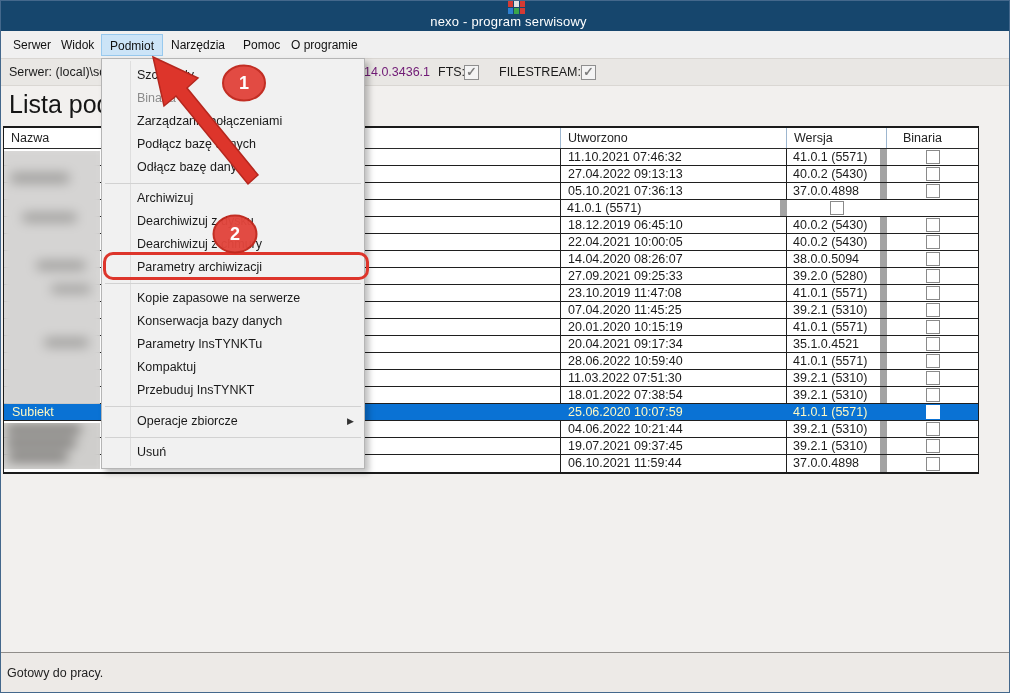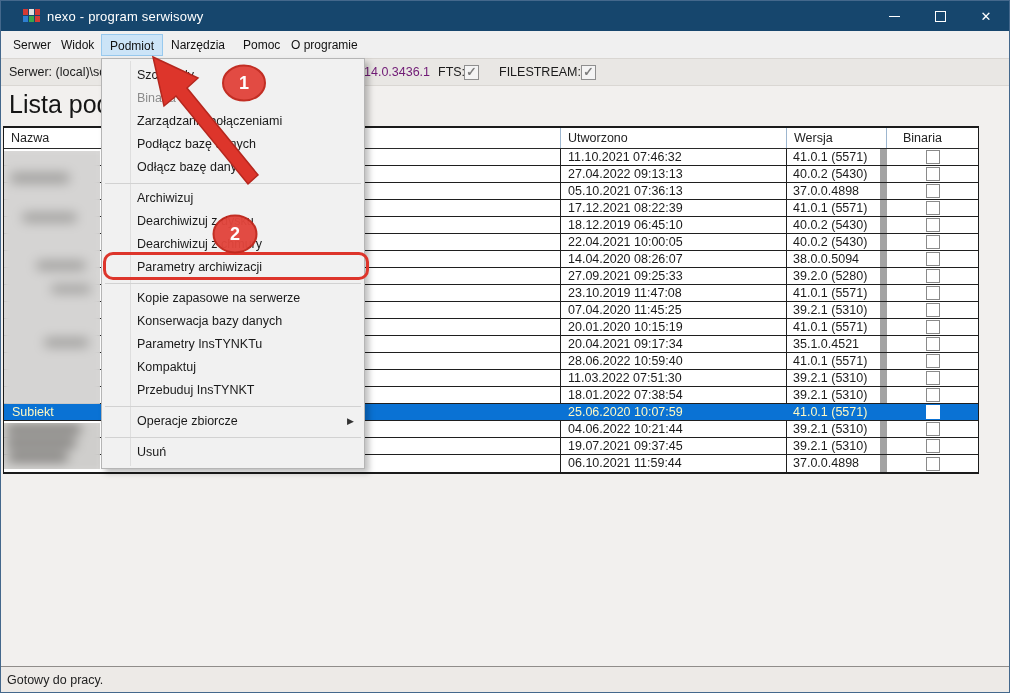--- a/index.html
+++ b/index.html
@@ -2,21 +2,21 @@
 <html><head>
 <meta charset="utf-8">
 <style>
   * { margin:0; padding:0; box-sizing:border-box; }
   body { font-family:"Liberation Sans", sans-serif; background:#444; }
   #app { position:relative; width:1010px; height:693px; background:#f2f0ee;
          border:1px solid #44688c; overflow:hidden; font-size:12.5px; color:#1b1b1b; }
 
   
   #titlebar { position:absolute; left:0; top:0; width:100%; height:30px; background:#16466d;
-              display:flex; align-items:center; }
+              display:flex; align-items:center;flex-direction:column; }
   #app-icon { width:17px; height:15px; margin-left:22px; display:flex; flex-direction:column; gap:1px; }
   #app-icon .r1, #app-icon .r2 { display:flex; gap:1px; height:6px; }
   #app-icon i { display:block; width:5px; height:6px; }
   #title-text { color:#fff; font-size:13px; margin-left:7px; letter-spacing:.2px; }
   .win-btn { width:46px; height:30px; display:flex; align-items:center; justify-content:center; color:#fff; }
   #win-buttons { margin-left:auto; display:flex; }
   .glyph-min { width:11px; height:1px; background:#fff; display:block; }
   .glyph-max { width:11px; height:11px; border:1px solid #fff; display:block; }
   .glyph-close { font-size:13px; line-height:1; }
 
@@ -79,21 +79,21 @@
   .m-sep::after { content:""; position:absolute; left:3px; right:3px; top:4px; height:1px; background:#d2d2d2; }
   .submenu-arrow { position:absolute; right:10px; top:0; font-size:9px; color:#333; }
 
   
   #anno-rect { position:absolute; left:102px; width:266px; height:28px; border:3px solid #dd352b;
                border-radius:10px; z-index:40; pointer-events:none; }
   #anno-svg { position:absolute; left:0; top:0; width:1010px; height:693px; z-index:50; pointer-events:none; }
   #anno-svg text { font-family:"Liberation Sans", sans-serif; font-weight:bold; font-size:18px; fill:#fff; }
 
   
-  #statusbar { position:absolute; left:0; bottom:0; width:100%; height:26px; background:#edeae7;
+  #statusbar { position:absolute; left:0; bottom:0; width:100%; height:40px; background:#edeae7;
                border-top:1px solid #908d8a; display:flex; align-items:center; padding-left:6px;
                font-size:12.5px; color:#222; }
 </style>
 </head>
 <body>
 
 <div id="app">
 
   <div id="titlebar">
     <div id="app-icon">
@@ -169,21 +169,20 @@
         <div class="t-row">
           <div class="cell c-name"></div>
           <div class="cell c-date">05.10.2021 07:36:13</div>
           <div class="cell c-ver">37.0.0.4898</div>
           <div class="cell c-bin">
             <div class="checkbox"></div>
           </div>
         </div>
         <div class="t-row">
           <div class="cell c-name"></div>
-          <div class="cell c-date">17.12.2021 08:22:39</div>
           <div class="cell c-ver">41.0.1 (5571)</div>
           <div class="cell c-bin">
             <div class="checkbox"></div>
           </div>
         </div>
         <div class="t-row">
           <div class="cell c-name"></div>
           <div class="cell c-date">18.12.2019 06:45:10</div>
           <div class="cell c-ver">40.0.2 (5430)</div>
           <div class="cell c-bin">

